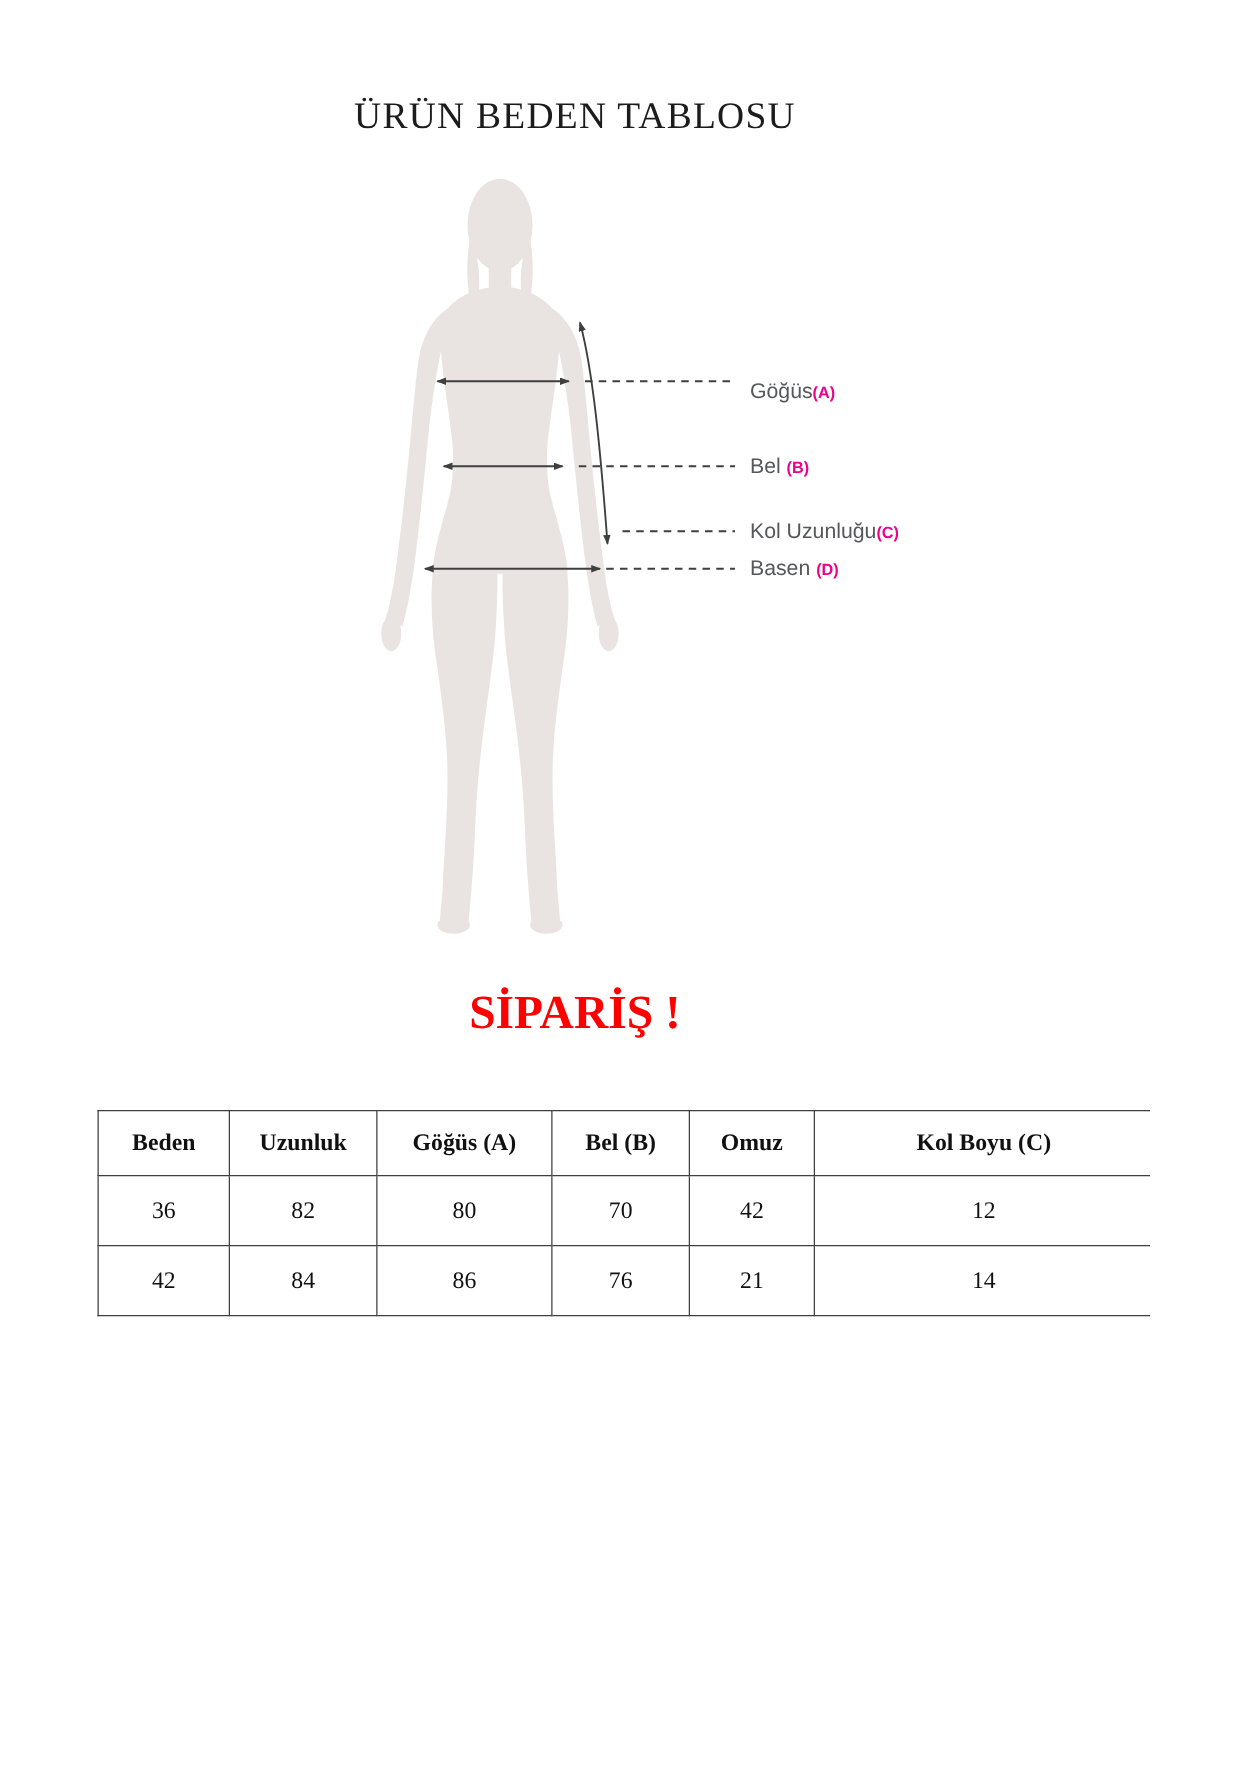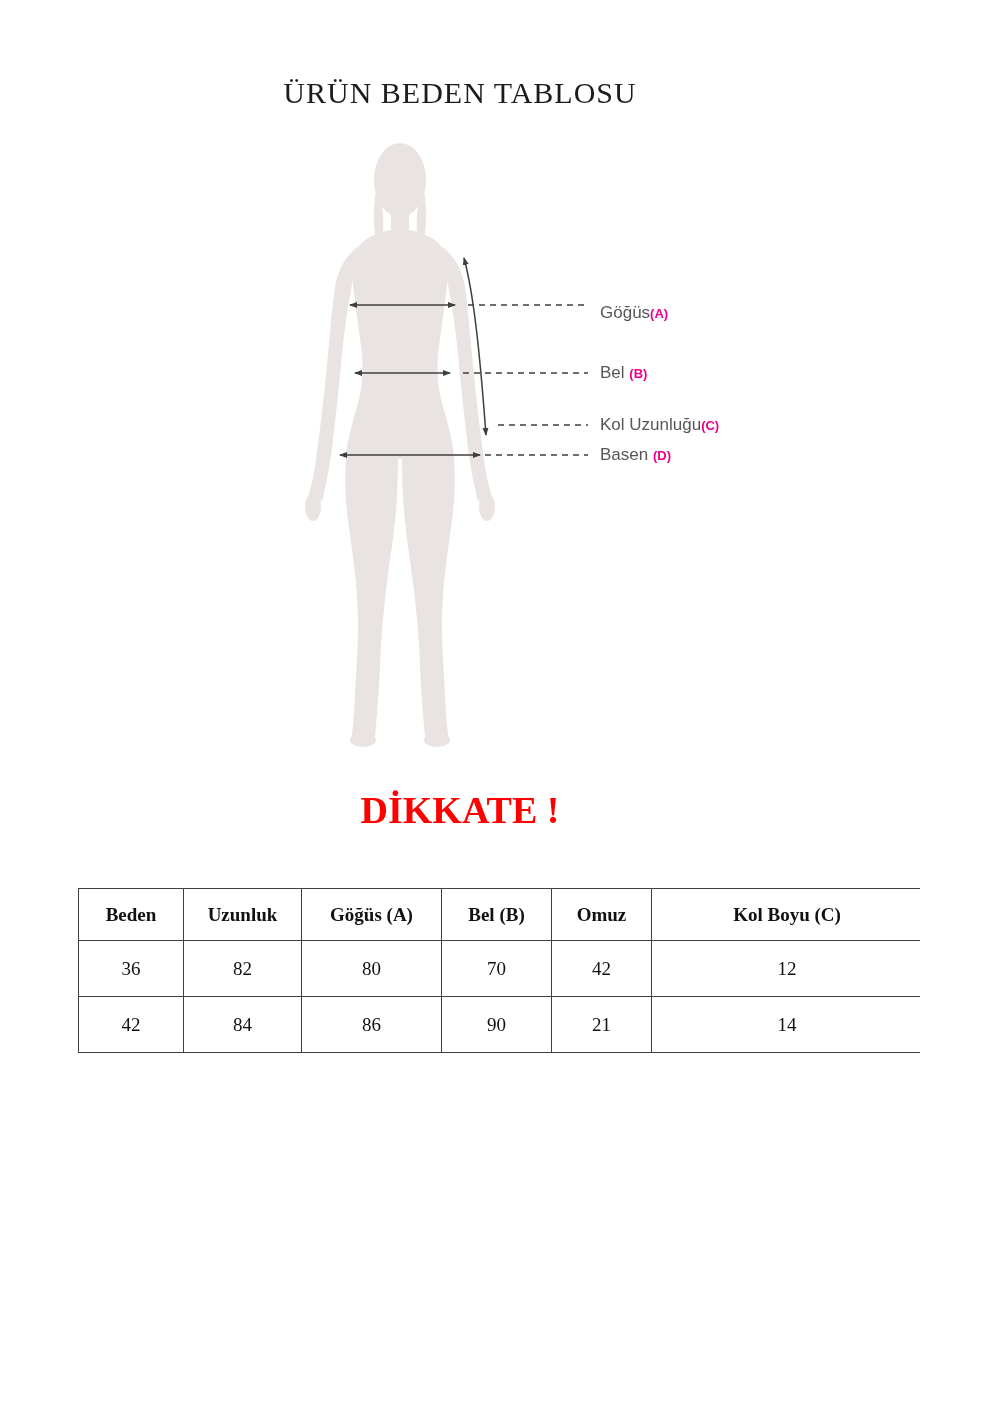--- a/index.html
+++ b/index.html
@@ -137,21 +137,21 @@
 
     <div class="m-label" style="top: 302px;"><span class="m-text">Göğüs</span><span class="m-code">(A)</span></div>
 
     <div class="m-label" style="top: 362px;"><span class="m-text">Bel </span><span class="m-code">(B)</span></div>
 
     <div class="m-label" style="top: 414px;"><span class="m-text">Kol Uzunluğu</span><span class="m-code">(C)</span></div>
 
     <div class="m-label" style="top: 444px;"><span class="m-text">Basen </span><span class="m-code">(D)</span></div>
   </div>
 
-  <div class="important">DİKKATE !</div>
+  <div class="important">SİPARİŞ !</div>
 
 
   <table class="size-table">
     <colgroup>
       <col style="width:105px">
         <col style="width:118px">
         <col style="width:140px">
       <col style="width:110px">
         <col style="width:100px">
         <col style="width:271px">
@@ -172,20 +172,20 @@
         <td>82</td>
         <td>80</td>
         <td>70</td>
         <td>42</td>
         <td>12</td>
       </tr>
       <tr>
         <td>42</td>
         <td>84</td>
         <td>86</td>
-        <td>90</td>
+        <td>76</td>
         <td>21</td>
         <td>14</td>
       </tr>
     </tbody>
   </table>
 
 </div>
 
 </body></html>

